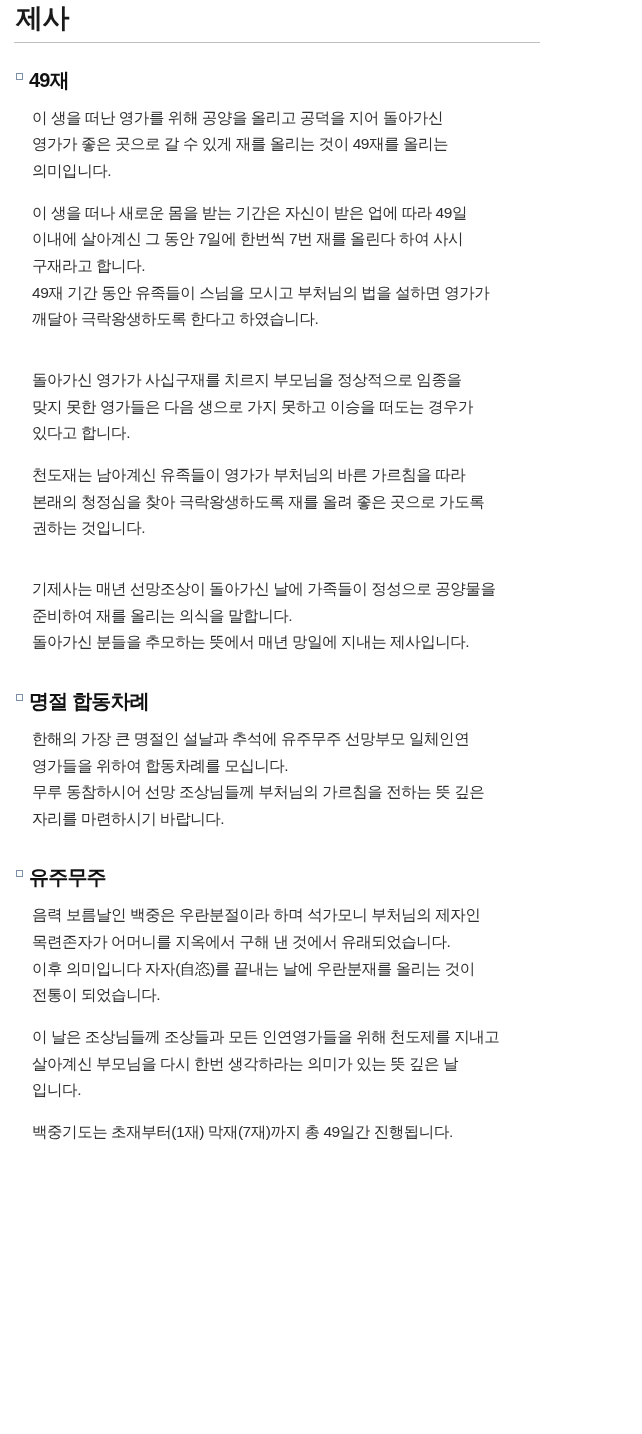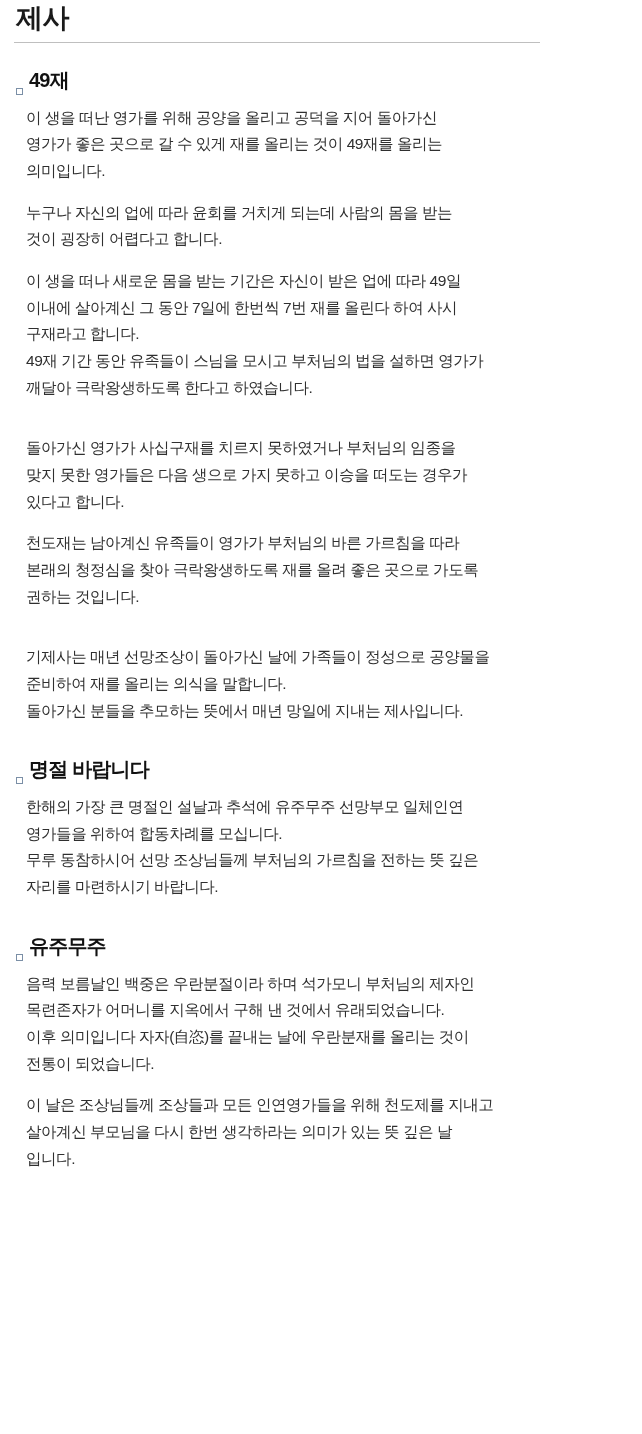--- a/index.html
+++ b/index.html
@@ -30,21 +30,21 @@
     height: 1px;
     background: #bfbfbf;
     margin: 0 0 26px 0;
   }
   .section {
     margin-bottom: 34px;
   }
   .section:last-child { margin-bottom: 0; }
   .sec-head {
     display: flex;
-    align-items: flex-end;
+    align-items: flex-start;
     gap: 6px;
     margin: 0 0 14px 2px;
   }
   .bullet-sq {
     width: 7px;
     height: 7px;
     border: 1.6px solid #7b8fa6;
     background: #ffffff;
     display: inline-block;
     flex: 0 0 auto;
@@ -56,83 +56,82 @@
     font-weight: bold;
     color: #111111;
     letter-spacing: -0.8px;
     line-height: 1.1;
   }
   .para {
     font-size: 15.5px;
     line-height: 1.72;
     color: #2f2f2f;
     letter-spacing: -0.45px;
-    margin: 0 0 15px 12px;
+    margin: 0 0 15px 18px;
     white-space: pre-line;
   }
   .para:last-child { margin-bottom: 0; }
 </style>
 </head>
 <body>
 
 <div class="page">
 
   <h1 class="page-title">제사</h1>
   <div class="title-rule"></div>
 
   <section class="section">
     <div class="sec-head">
       <span class="bullet-sq"></span>
       <span class="sec-title">49재</span>
     </div>
     <p class="para">이 생을 떠난 영가를 위해 공양을 올리고 공덕을 지어 돌아가신
 영가가 좋은 곳으로 갈 수 있게 재를 올리는 것이 49재를 올리는
 의미입니다.</p>
-    <p class="para">누구나 자신의 업에 따라 윤회를 거치게 되는데 사람의 몸을 받는
-것이 굉장히 어렵다고 합니다.</p>
     <p class="para">이 생을 떠나 새로운 몸을 받는 기간은 자신이 받은 업에 따라 49일
 이내에 살아계신 그 동안 7일에 한번씩 7번 재를 올린다 하여 사시
 구재라고 합니다.
 49재 기간 동안 유족들이 스님을 모시고 부처님의 법을 설하면 영가가
 깨달아 극락왕생하도록 한다고 하였습니다.</p>
   </section>
 
   <section class="section">
-    <p class="para">돌아가신 영가가 사십구재를 치르지 못하였거나 부처님의 임종을
+    <p class="para">돌아가신 영가가 사십구재를 치르지 부모님을 정상적으로 임종을
 맞지 못한 영가들은 다음 생으로 가지 못하고 이승을 떠도는 경우가
 있다고 합니다.</p>
     <p class="para">천도재는 남아계신 유족들이 영가가 부처님의 바른 가르침을 따라
 본래의 청정심을 찾아 극락왕생하도록 재를 올려 좋은 곳으로 가도록
 권하는 것입니다.</p>
   </section>
 
   <section class="section">
     <p class="para">기제사는 매년 선망조상이 돌아가신 날에 가족들이 정성으로 공양물을
 준비하여 재를 올리는 의식을 말합니다.
 돌아가신 분들을 추모하는 뜻에서 매년 망일에 지내는 제사입니다.</p>
   </section>
 
   <section class="section">
     <div class="sec-head">
       <span class="bullet-sq"></span>
-      <span class="sec-title">명절 바랍니다</span>
+      <span class="sec-title">명절 합동차례</span>
     </div>
     <p class="para">한해의 가장 큰 명절인 설날과 추석에 유주무주 선망부모 일체인연
 영가들을 위하여 합동차례를 모십니다.
 무루 동참하시어 선망 조상님들께 부처님의 가르침을 전하는 뜻 깊은
 자리를 마련하시기 바랍니다.</p>
   </section>
 
   <section class="section">
     <div class="sec-head">
       <span class="bullet-sq"></span>
       <span class="sec-title">유주무주</span>
     </div>
     <p class="para">음력 보름날인 백중은 우란분절이라 하며 석가모니 부처님의 제자인
 목련존자가 어머니를 지옥에서 구해 낸 것에서 유래되었습니다.
 이후 의미입니다 자자(自恣)를 끝내는 날에 우란분재를 올리는 것이
 전통이 되었습니다.</p>
     <p class="para">이 날은 조상님들께 조상들과 모든 인연영가들을 위해 천도제를 지내고
 살아계신 부모님을 다시 한번 생각하라는 의미가 있는 뜻 깊은 날
 입니다.</p>
+    <p class="para">백중기도는 초재부터(1재) 막재(7재)까지 총 49일간 진행됩니다.</p>
   </section>
 
 </div>
 
 </body></html>

